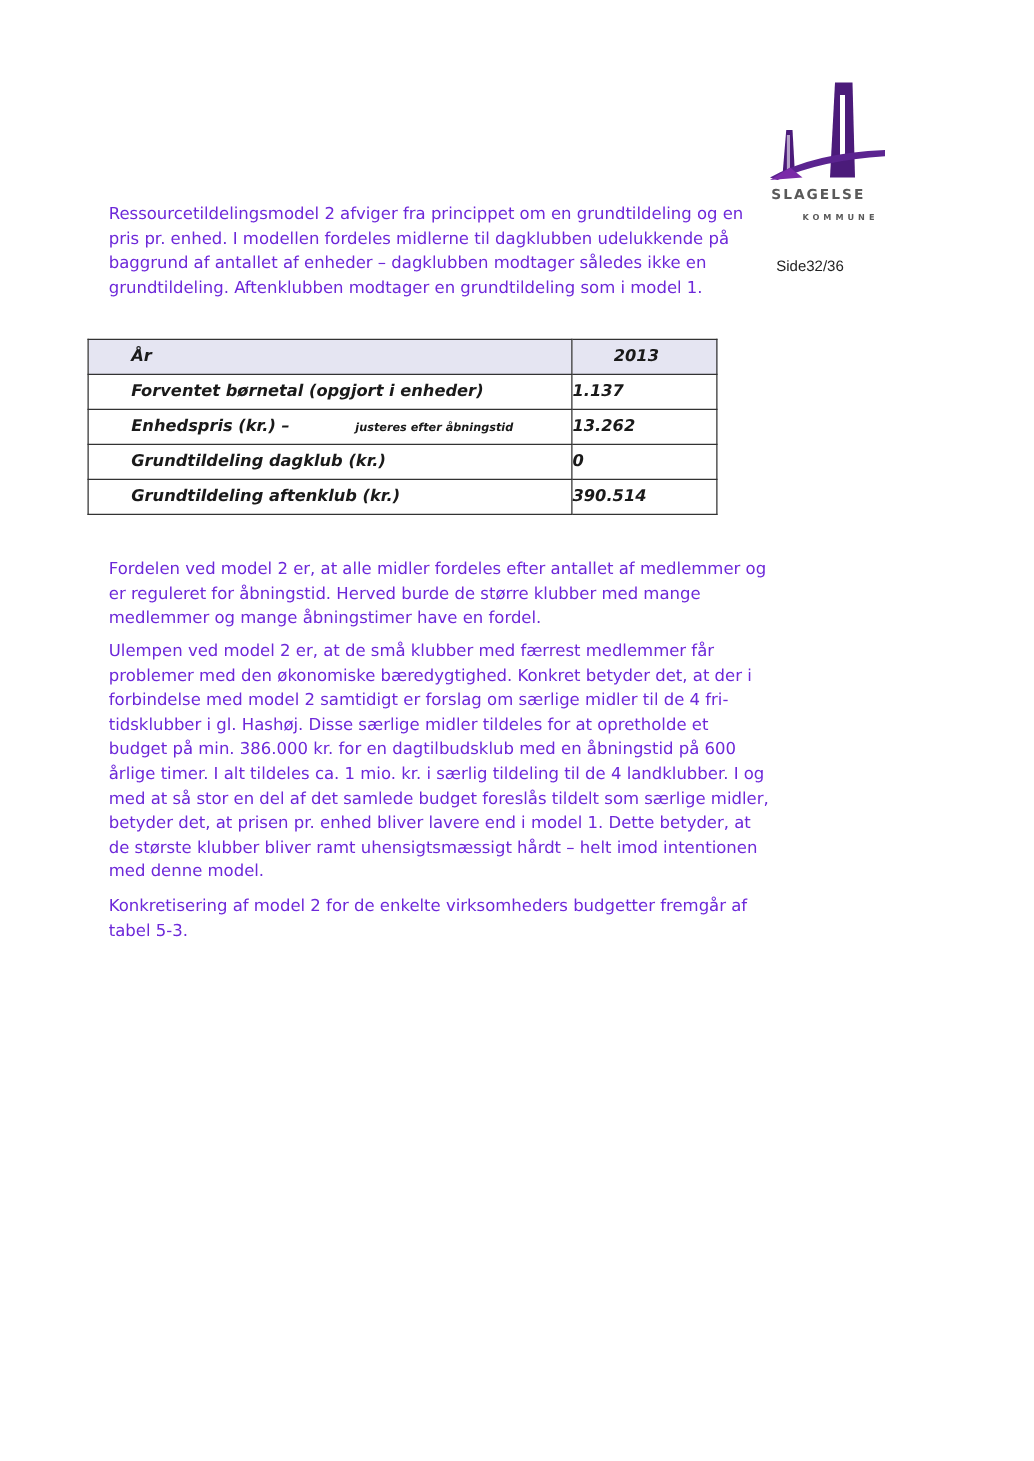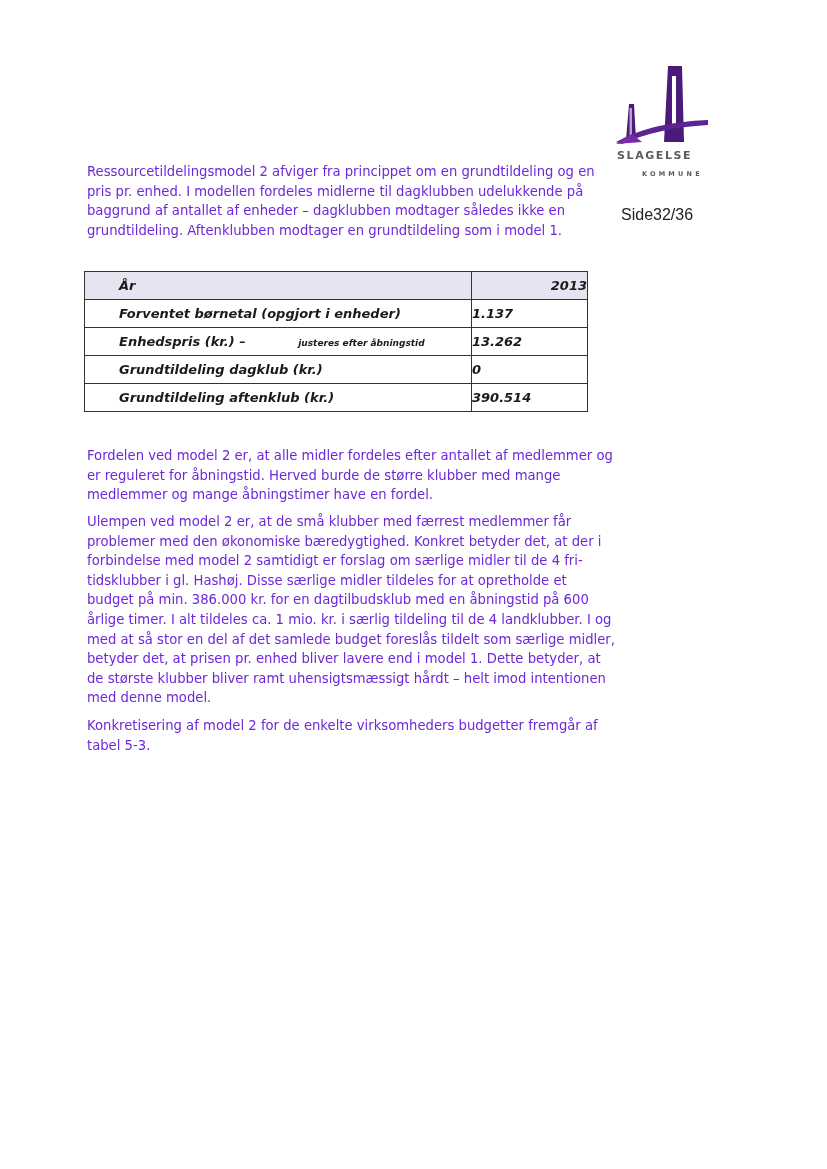--- a/index.html
+++ b/index.html
@@ -5,35 +5,35 @@
   html, body { margin: 0; padding: 0; background: #ffffff; }
   body { width: 827px; height: 1169px; position: relative; overflow: hidden;
          font-family: "DejaVu Sans", sans-serif; color: #1a1a1a; }
   .logo { position: absolute; left: 612px; top: 62px; width: 100px; }
   .logo svg { display: block; }
   .logo-name { position: absolute; left: 617px; top: 149px; font-family: "DejaVu Sans", sans-serif;
                font-weight: bold; font-size: 11px; letter-spacing: 1.6px; color: #5a5a5a; }
   .logo-sub { position: absolute; left: 642px; top: 170px; font-family: "DejaVu Sans", sans-serif;
               font-weight: bold; font-size: 6.5px; letter-spacing: 3.2px; color: #5a5a5a; }
   .page-num { position: absolute; left: 621px; top: 206px; font-family: "Liberation Sans", sans-serif;
-              font-size: 16px; color: #222; }
+              font-size: 12px; color: #222; }
   .para { position: absolute; left: 87px; width: 530px; font-size: 13.2px; line-height: 19.6px;
           margin: 0; color: #6d28d9; }
   .p1 { top: 162px; }
   .p2 { top: 446px; }
   .p3 { top: 512px; }
   .p4 { top: 716px; }
-  table.data { position: absolute; left: 84px; top: 271px; border-collapse: collapse;
+  table.data { position: absolute; left: 70px; top: 271px; border-collapse: collapse;
                font-family: "DejaVu Sans", sans-serif; font-style: italic; font-weight: bold;
                font-size: 13px; padding-left: 40px; }
   table.data td { border: 1px solid #333; height: 27px; padding: 0; }
   table.data td.lbl { width: 352px; padding-left: 34px; text-align: left; }
   table.data td.val { width: 108px; padding-right: 7px; text-align: left; }
   table.data tr.head td { background: #e5e5f2; }
-  table.data tr.head td.val { text-align: right; padding-left: 33px; padding-right: 0; width: 82px; }
+  table.data tr.head td.val { text-align: left; padding-left: 33px; padding-right: 0; width: 82px; }
   .small { font-size: 9px; margin-left: 48px; }
 </style>
 </head>
 <body>
 
 <div class="logo">
   <svg width="100" height="85" viewBox="0 0 100 85">
 
     <polygon points="14,78 17,42 22,42 24,78" fill="#4b1b7a"></polygon>
     <rect x="17.5" y="46" width="2.5" height="28" fill="#ffffff" opacity="0.6"></rect>

